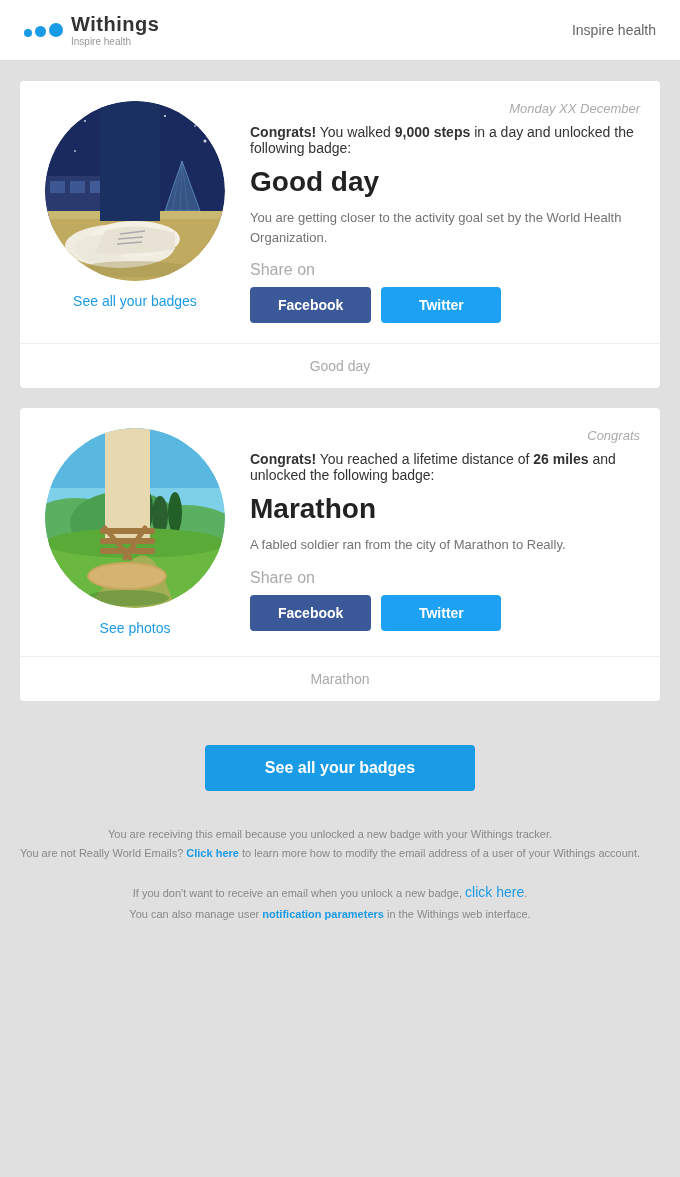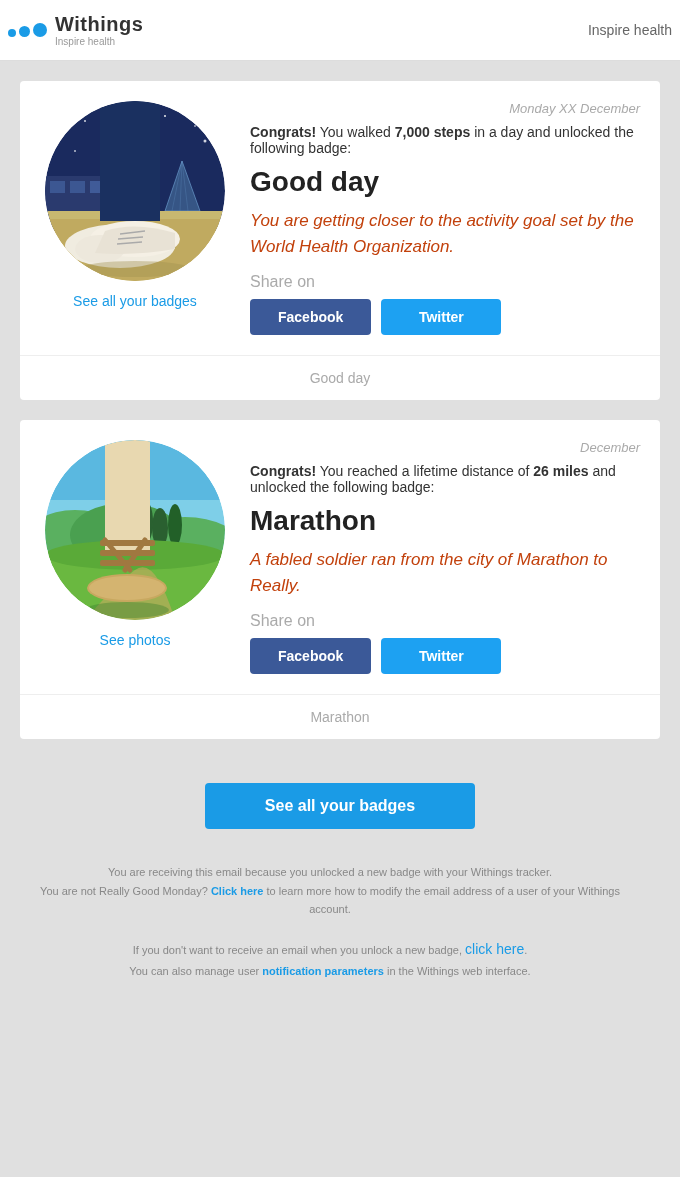--- a/index.html
+++ b/index.html
@@ -10,21 +10,21 @@
       color: #333;
       width: 680px;
     }
 
     
     .header {
       background: #fff;
       display: flex;
       align-items: center;
       justify-content: space-between;
-      padding: 12px 8px;
+      padding: 12px 24px;
       border-bottom: 1px solid #ddd;
     }
     .logo-area {
       display: flex;
       align-items: center;
       gap: 8px;
     }
     .logo-dots {
       display: flex;
       gap: 3px;
@@ -103,25 +103,24 @@
     }
 
     .congrats-text { font-weight: bold; margin-bottom: 4px; margin-top: 46px; }
     .badge-title {
       font-size: 28px;
       font-weight: bold;
       margin: 10px 0;
       color: #222;
     }
     .badge-desc {
-      font-size: 17px;
-      color: #c2410c;
+      font-size: 13px;
+      color: #737373;
       line-height: 1.5;
       margin-bottom: 14px;
-      font-style: italic;
     }
     .share-on {
       font-size: 16px;
       color: #aaa;
       margin-bottom: 8px;
     }
     .share-buttons {
       display: flex;
       gap: 10px;
     }
@@ -273,21 +272,21 @@
 
             <ellipse cx="90" cy="168" rx="55" ry="8" fill="#a09050" opacity="0.4"></ellipse>
           </g>
         </svg>
         <a class="see-link">See all your badges</a>
       </div>
       <div class="card-right">
         <div class="card-date">Monday XX December</div>
         <p>
           <span class="congrats-text">Congrats!</span>
-          <span>You walked <strong>7,000 steps</strong> in a day and unlocked the following badge:</span>
+          <span>You walked <strong>9,000 steps</strong> in a day and unlocked the following badge:</span>
         </p>
         <div class="badge-title">Good day</div>
         <p class="badge-desc">You are getting closer to the activity goal set by the World Health Organization.</p>
         <div class="share-on">Share on</div>
         <div class="share-buttons">
           <button class="btn-facebook">Facebook</button>
           <button class="btn-twitter">Twitter</button>
         </div>
       </div>
     </div>
@@ -334,21 +333,21 @@
 
             <ellipse cx="82" cy="148" rx="40" ry="14" fill="#c8a860"></ellipse>
             <ellipse cx="82" cy="148" rx="38" ry="12" fill="#d4b470"></ellipse>
 
             <ellipse cx="82" cy="170" rx="42" ry="8" fill="#3a8030" opacity="0.4"></ellipse>
           </g>
         </svg>
         <a class="see-link">See photos</a>
       </div>
       <div class="card-right">
-        <div class="card-date">December</div>
+        <div class="card-date">Congrats</div>
         <p>
           <span class="congrats-text">Congrats!</span>
           <span>You reached a lifetime distance of <strong>26 miles</strong> and unlocked the following badge:</span>
         </p>
         <div class="badge-title">Marathon</div>
         <p class="badge-desc">A fabled soldier ran from the city of Marathon to Really.</p>
         <div class="share-on">Share on</div>
         <div class="share-buttons">
           <button class="btn-facebook">Facebook</button>
           <button class="btn-twitter">Twitter</button>
@@ -362,21 +361,21 @@
     <button class="btn-cta">See all your badges</button>
   </div>
 
 </div>
 
 <div class="page-footer">
   <p>
     <span>You are receiving this email because you unlocked a new badge with your Withings tracker.</span>
   </p>
   <p>
-    <span>You are not Really Good Monday? </span><a class="footer-bold-link">Click here</a><span> to learn more how to modify the email address of a user of your Withings account.</span>
+    <span>You are not Really World Emails? </span><a class="footer-bold-link">Click here</a><span> to learn more how to modify the email address of a user of your Withings account.</span>
   </p>
   <br>
   <p>
     <span>If you don't want to receive an email when you unlock a new badge, </span><a class="see-link">click here</a><span>.</span>
   </p>
   <p>
     <span>You can also manage user </span><a class="footer-bold-link">notification parameters</a><span> in the Withings web interface.</span>
   </p>
 </div>
 

